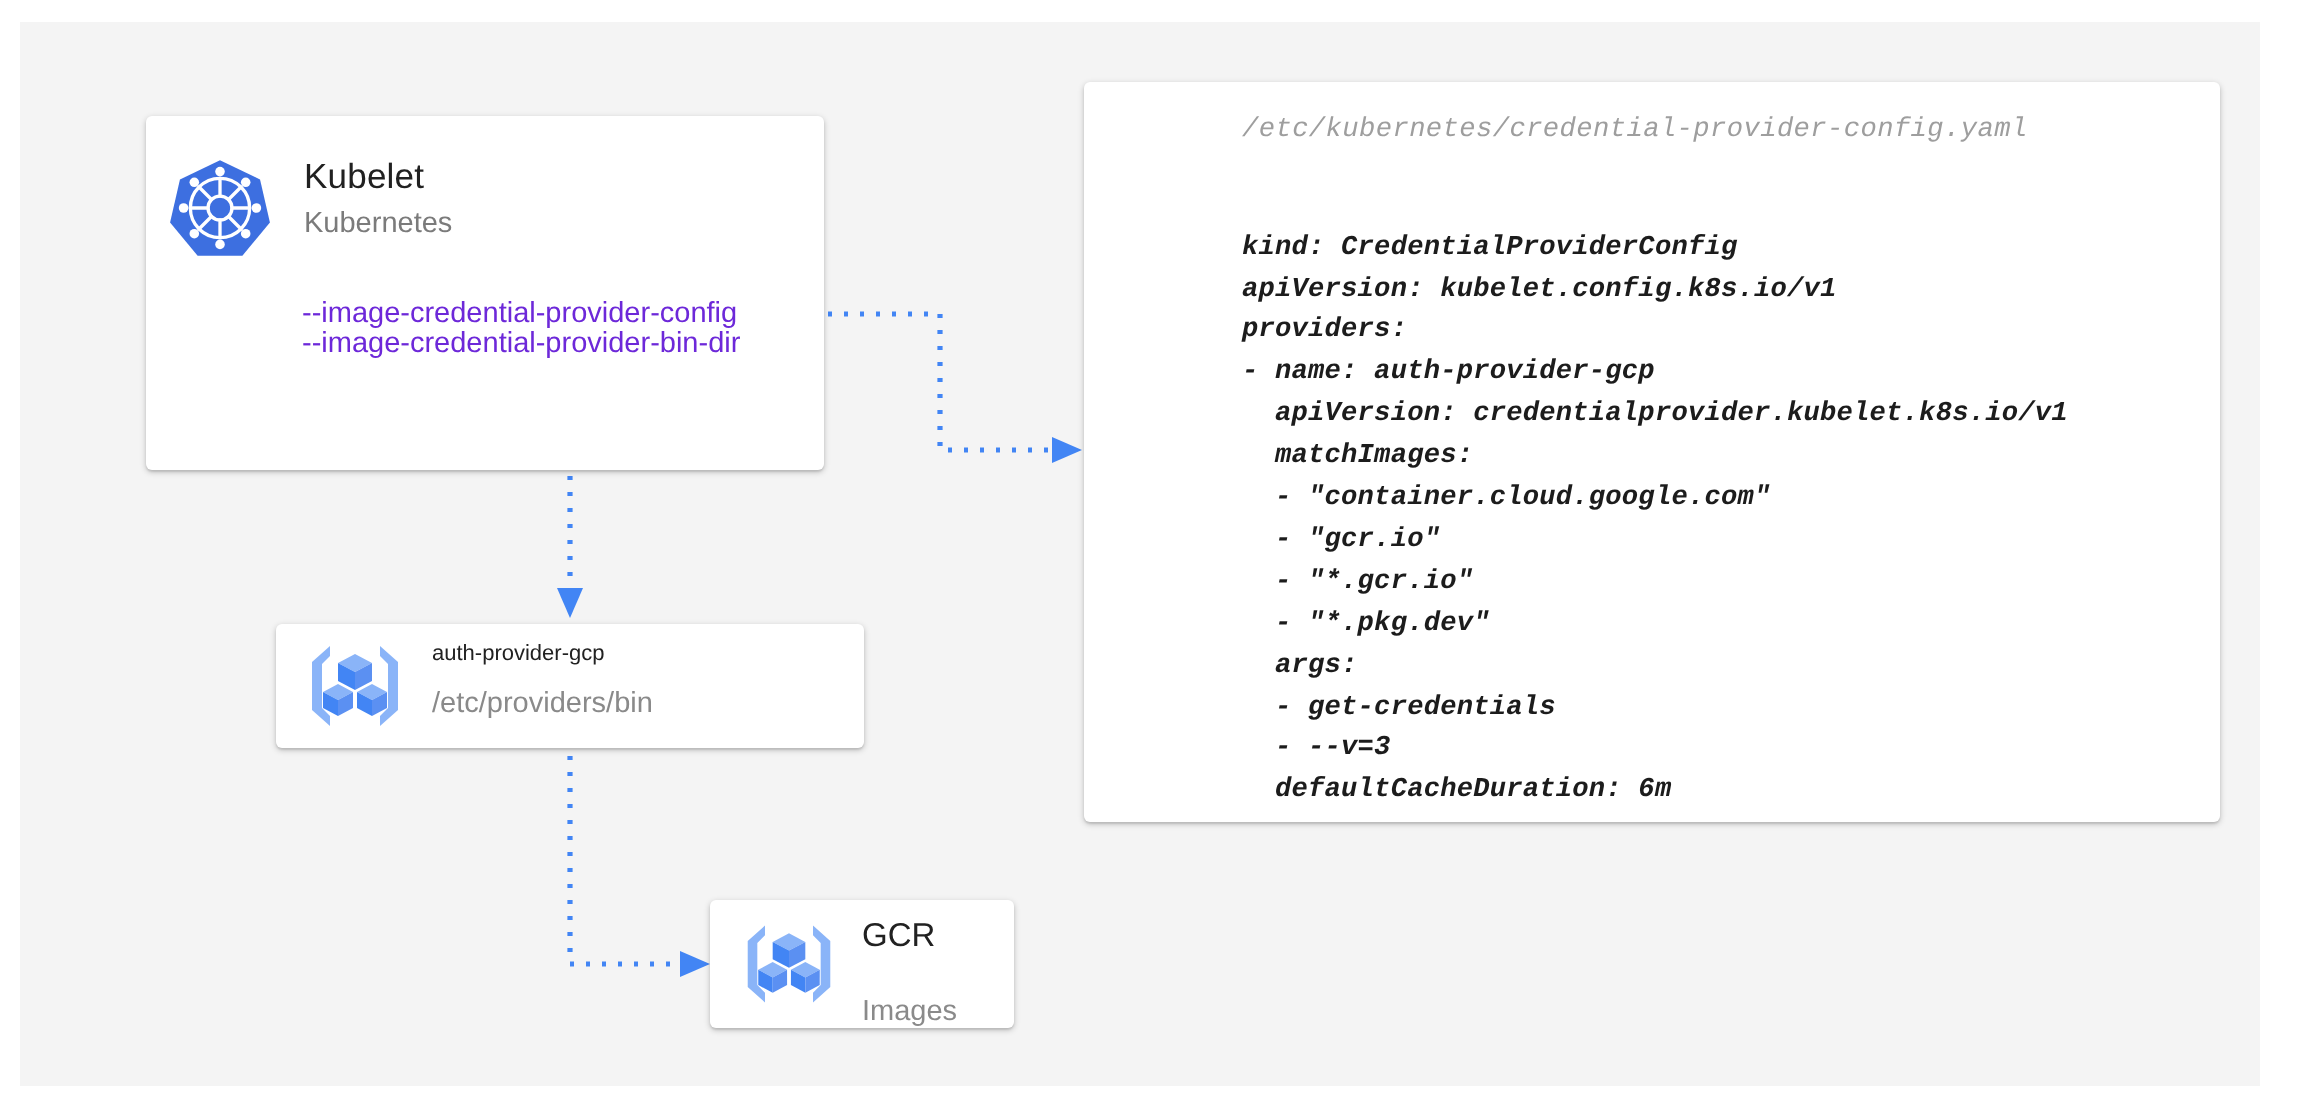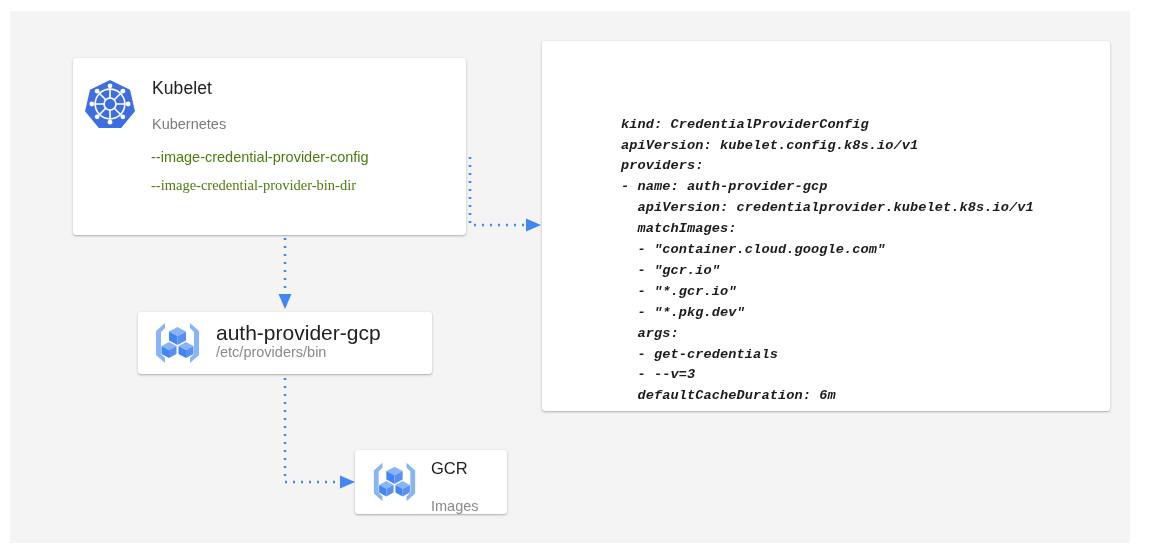--- a/index.html
+++ b/index.html
@@ -34,21 +34,21 @@
     background: #ffffff;
     border-radius: 3px;
     box-shadow: 0 1px 3px rgba(0,0,0,0.22), 0 1px 1px rgba(0,0,0,0.10);
     box-sizing: border-box;
   }
 
   
   #kubelet-card {
     left: 73px;
     top: 58px;
-    width: 393px;
+    width: 339px;
     height: 177px;
   }
   #k8s-icon-wrap {
     position: absolute;
     left: 11px;
     top: 20px;
     width: 52px;
     height: 52px;
   }
   #kubelet-title {
@@ -60,51 +60,50 @@
     letter-spacing: 0.1px;
     white-space: nowrap;
   }
   #kubelet-subtitle {
     position: absolute;
     left: 79px;
     top: 46px;
     font-size: 14.5px;
     color: #7b7b7b;
     white-space: nowrap;
-    margin-top: 12px;
   }
   .kubelet-flag {
     position: absolute;
     left: 78px;
     font-size: 14.5px;
-    color: #4d7c0f;
+    color: #6d28d9;
     white-space: nowrap;
   }
   #kubelet-flag-config { top: 91px; }
-  #kubelet-flag-bindir { top: 119px; font-family: Liberation Serif, serif; }
+  #kubelet-flag-bindir { top: 106px; }
 
   
   #auth-provider-card {
     left: 138px;
     top: 312px;
     width: 294px;
     height: 62px;
   }
   #auth-icon-wrap {
     position: absolute;
     left: 12px;
     top: 6px;
     width: 55px;
     height: 50px;
   }
   #auth-title {
     position: absolute;
     left: 78px;
     top: 9px;
-    font-size: 21px;
+    font-size: 11px;
     color: #212121;
     white-space: nowrap;
   }
   #auth-subtitle {
     position: absolute;
     left: 78px;
     top: 32px;
     font-size: 14.5px;
     color: #8a8a8a;
     white-space: nowrap;
@@ -303,20 +302,21 @@
           <polygon points="57,56 72,64 72,80 57,72" fill="#4285f4"></polygon>
           <polygon points="87,56 72,64 72,80 87,72" fill="#5b90f2"></polygon>
         </g>
       </svg>
     </div>
     <div id="gcr-title">GCR</div>
     <div id="gcr-subtitle">Images</div>
   </div>
 
   <div class="card" id="yaml-card">
+    <div id="yaml-filename">/etc/kubernetes/credential-provider-config.yaml</div>
     <pre id="yaml-body">kind: CredentialProviderConfig
 apiVersion: kubelet.config.k8s.io/v1
 providers:
 - name: auth-provider-gcp
   apiVersion: credentialprovider.kubelet.k8s.io/v1
   matchImages:
   - "container.cloud.google.com"
   - "gcr.io"
   - "*.gcr.io"
   - "*.pkg.dev"

